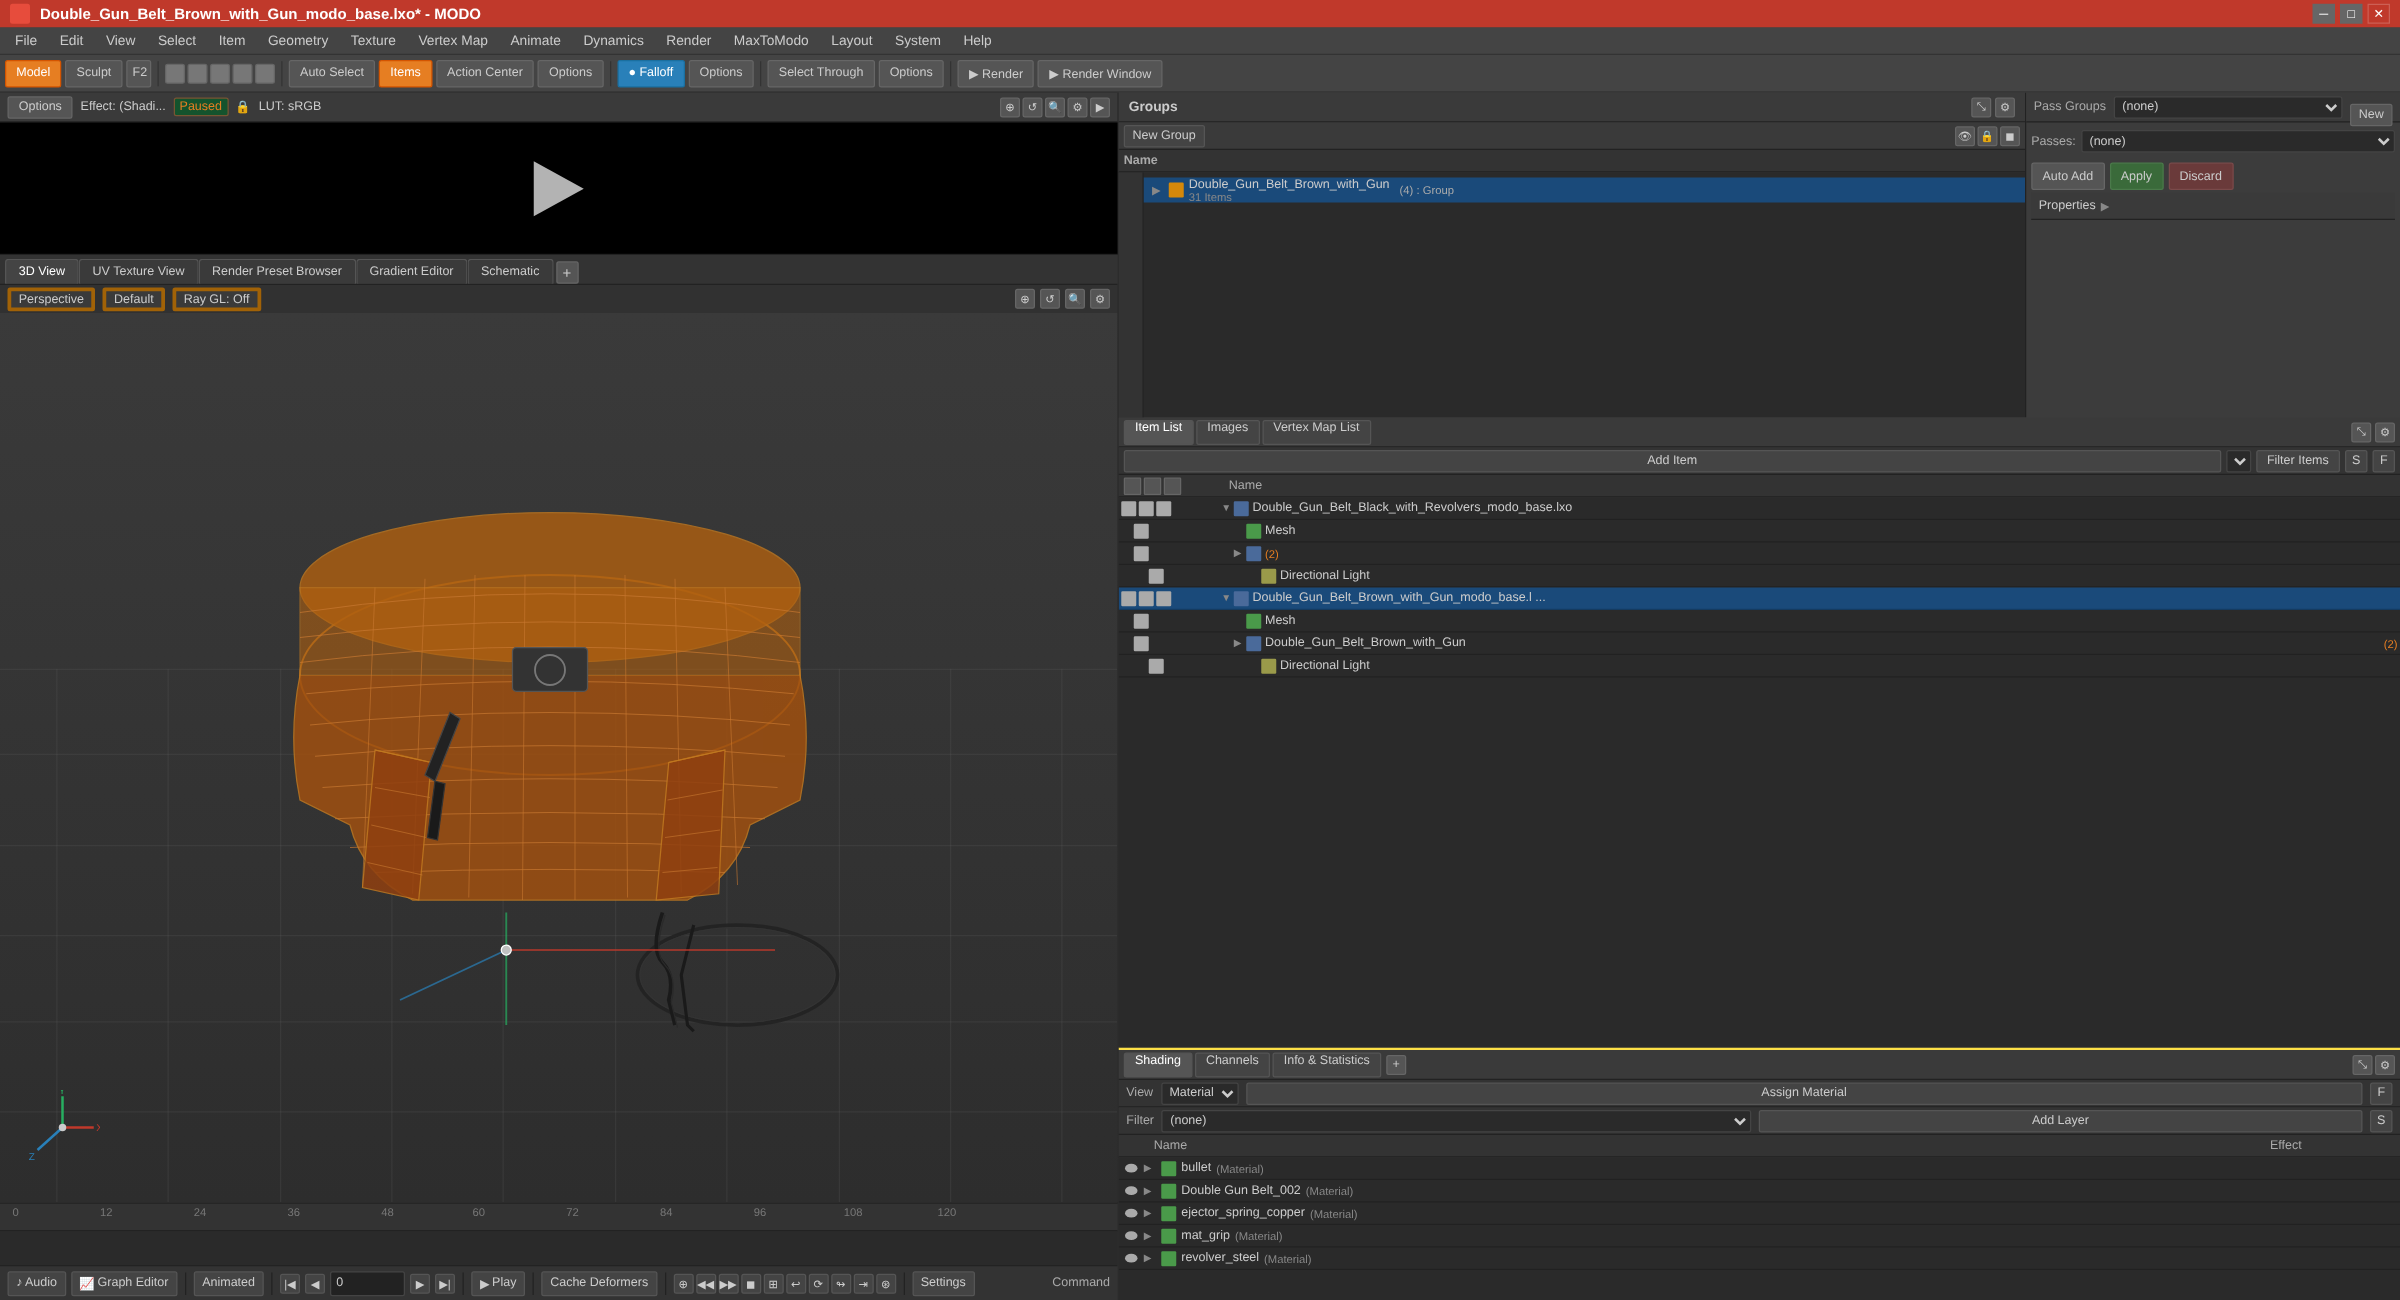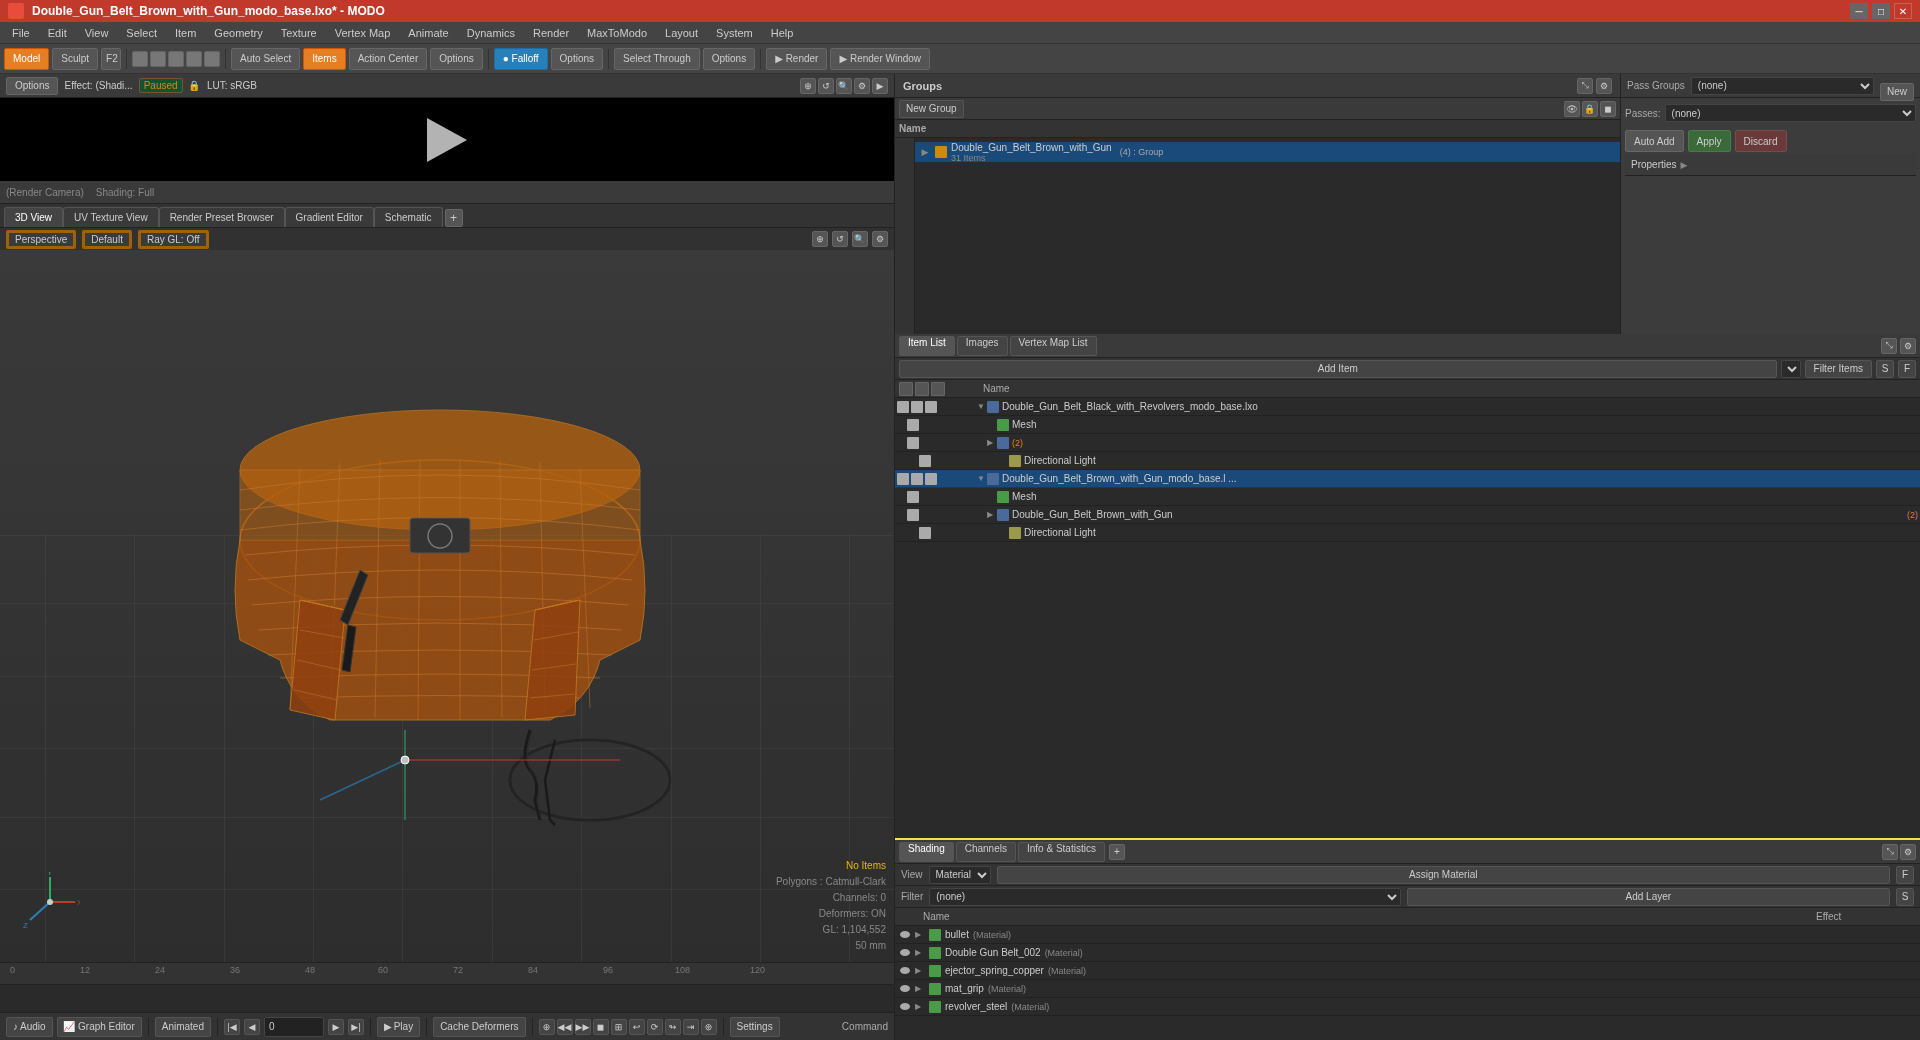--- a/index.html
+++ b/index.html
@@ -778,24 +778,20 @@
           <div class="vp-ctrl-btn">🔍</div>
           <div class="vp-ctrl-btn">⚙</div>
           <div class="vp-ctrl-btn">▶</div>
         </div>
       </div>
       <div id="anim-preview-content">
         <button class="play-btn-large">
           <div class="play-triangle"></div>
         </button>
       </div>
-      <div id="anim-controls-bar">
-        <span style="font-size:10px;color:#888;">(Render Camera)</span>
-        <span style="font-size:10px;color:#888;margin-left:8px;">Shading: Full</span>
-      </div>
     </div>
 
     <div id="viewport-tabs">
       <div class="vp-tab active">3D View</div>
       <div class="vp-tab">UV Texture View</div>
       <div class="vp-tab">Render Preset Browser</div>
       <div class="vp-tab">Gradient Editor</div>
       <div class="vp-tab">Schematic</div>
       <div class="vp-tab-add">+</div>
     </div>
@@ -894,28 +890,20 @@
             <path d="M455 450 L445 490 L450 530 L455 535" fill="none" stroke="#1a1a1a" stroke-width="2.5"></path>
 
             <line x1="305" y1="470" x2="520" y2="470" stroke="#c0392b" stroke-width="1.5" opacity="0.7"></line>
             <line x1="305" y1="440" x2="305" y2="530" stroke="#27ae60" stroke-width="1.5" opacity="0.7"></line>
             <line x1="305" y1="470" x2="220" y2="510" stroke="#2980b9" stroke-width="1.5" opacity="0.7"></line>
 
             <circle cx="305" cy="470" r="4" fill="#c0c0c0" stroke="#fff" stroke-width="1"></circle>
           </svg>
         </div>
 
-        <div id="viewport-status">
-          <div class="status-yellow">No Items</div>
-          <div>Polygons : Catmull-Clark</div>
-          <div>Channels: 0</div>
-          <div>Deformers: ON</div>
-          <div>GL: 1,104,552</div>
-          <div>50 mm</div>
-        </div>
 
         <div id="axis-indicator">
           <svg viewBox="0 0 60 60" width="60" height="60">
             <line x1="30" y1="30" x2="55" y2="30" stroke="#c0392b" stroke-width="2"></line>
             <text x="57" y="33" font-size="8" fill="#c0392b">X</text>
             <line x1="30" y1="30" x2="30" y2="5" stroke="#27ae60" stroke-width="2"></line>
             <text x="27" y="3" font-size="8" fill="#27ae60">Y</text>
             <line x1="30" y1="30" x2="10" y2="48" stroke="#2980b9" stroke-width="2"></line>
             <text x="3" y="56" font-size="8" fill="#2980b9">Z</text>
             <circle cx="30" cy="30" r="3" fill="#ccc"></circle>

